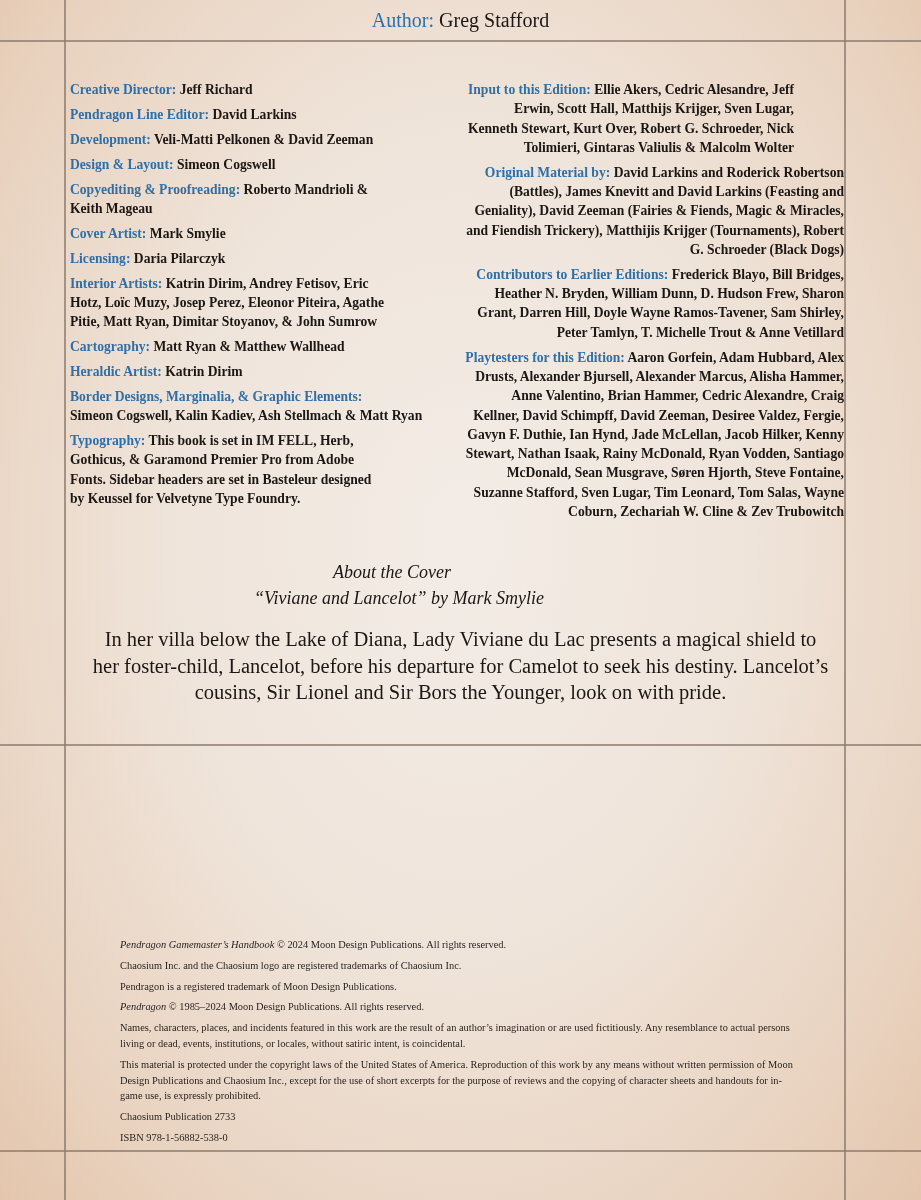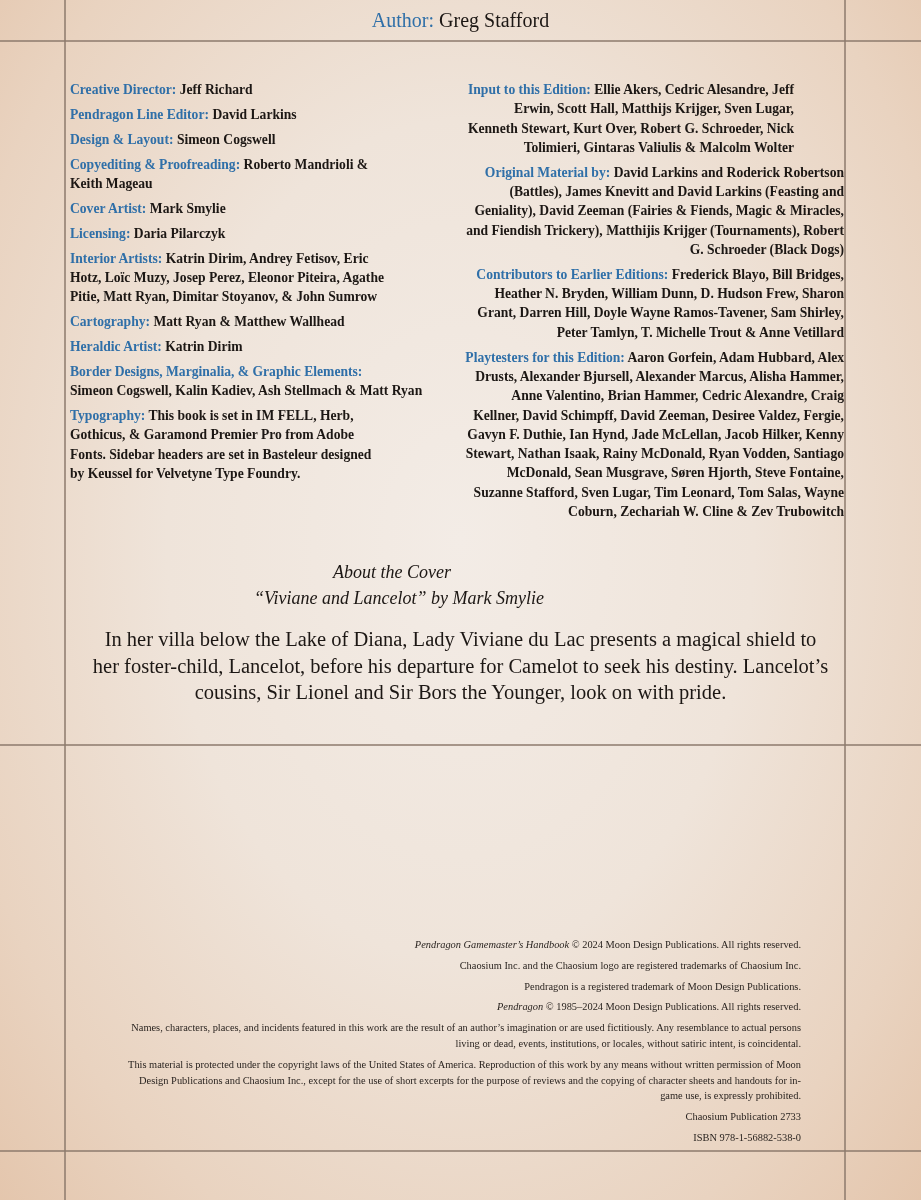--- a/index.html
+++ b/index.html
@@ -27,41 +27,42 @@
     position:absolute; left:0; width:921px; text-align:center;
     font-style:italic;
   }
   .about .t1 { position:absolute; top:562px; left:0; width:784px; font-size:18px; }
   .about .t2 { position:absolute; top:588px; left:0; width:798px; font-size:18px; }
   .blurb {
     position:absolute; top:626px; left:90px; width:741px; text-align:center;
     font-size:20.5px; line-height:26.5px;
   }
 
-  .legal { position:absolute; left:120px; width:681px; text-align:right;
+  .legal { position:absolute; left:120px; width:681px; text-align:left;
     font-size:10.4px; line-height:15.8px; color:#2a2420; }
   .legal p { margin:0 0 5px 0; }
 </style>
 </head>
 <body>
 
 <div class="vline" style="left:64px"></div>
 <div class="vline" style="left:844px"></div>
 <div class="hline" style="top:40px"></div>
 <div class="hline" style="top:744px"></div>
 <div class="hline" style="top:1150px"></div>
 
 <div class="author">
   <span class="lbl">Author:</span>
   <span>Greg Stafford</span>
 </div>
 
 <div class="col left">
   <div class="entry"><span class="lbl">Creative Director:</span> <span>Jeff Richard</span></div>
   <div class="entry"><span class="lbl">Pendragon Line Editor:</span> <span>David Larkins</span></div>
+  <div class="entry"><span class="lbl">Development:</span> <span>Veli-Matti Pelkonen &amp; David Zeeman</span></div>
   <div class="entry"><span class="lbl">Design &amp; Layout:</span> <span>Simeon Cogswell</span></div>
   <div class="entry" style="width:310px"><span class="lbl">Copyediting &amp; Proofreading:</span> <span>Roberto Mandrioli &amp; Keith Mageau</span></div>
   <div class="entry"><span class="lbl">Cover Artist:</span> <span>Mark Smylie</span></div>
   <div class="entry"><span class="lbl">Licensing:</span> <span>Daria Pilarczyk</span></div>
   <div class="entry" style="width:330px"><span class="lbl">Interior Artists:</span> <span>Katrin Dirim, Andrey Fetisov, Eric Hotz, Loïc Muzy, Josep Perez, Eleonor Piteira, Agathe Pitie, Matt Ryan, Dimitar Stoyanov, &amp; John Sumrow</span></div>
   <div class="entry"><span class="lbl">Cartography:</span> <span>Matt Ryan &amp; Matthew Wallhead</span></div>
   <div class="entry"><span class="lbl">Heraldic Artist:</span> <span>Katrin Dirim</span></div>
   <div class="entry"><span class="lbl" style="display:block">Border Designs, Marginalia, &amp; Graphic Elements:</span><span>Simeon Cogswell, Kalin Kadiev, Ash Stellmach &amp; Matt Ryan</span></div>
   <div class="entry" style="width:305px"><span class="lbl">Typography:</span> <span>This book is set in IM FELL, Herb, Gothicus, &amp; Garamond Premier Pro from Adobe Fonts. Sidebar headers are set in Basteleur designed by Keussel for Velvetyne Type Foundry.</span></div>
 </div>

